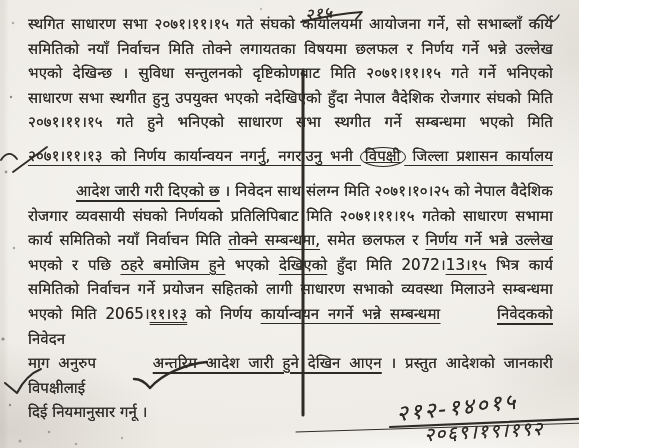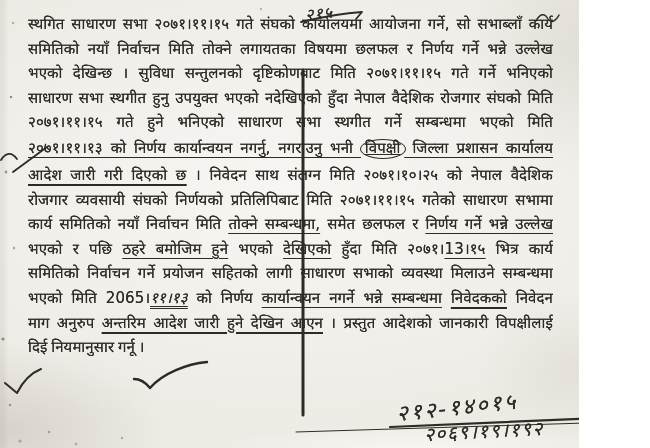--- a/index.html
+++ b/index.html
@@ -37,27 +37,27 @@
       580px 443px 0 0.4px rgba(90,86,78,.4), 75px 443px 0 0.3px rgba(90,86,78,.4),
       12px 22px 0 0.3px rgba(90,86,78,.4), 600px 120px 0 0.2px rgba(100,96,88,.3);
   }
 
   #doc {
     position:absolute; left:28px; right:26px; top:12px; overflow:hidden;
     color:var(--ink); font-size:15px; line-height:24.6px; letter-spacing:.1px;
     text-shadow:0 0 .5px rgba(46,43,39,.85);
   }
   .line { text-align:justify; text-align-last:justify; min-height:24.6px; }
-  .line.no-just { text-align-last:left;font-family:Liberation Serif, serif; }
+  .line.no-just { text-align-last:left; }
   .s-p { }
   .s-u  { text-decoration:underline; text-decoration-thickness:1.3px; text-underline-offset:4px; }
-  .s-uh { text-decoration:underline; text-decoration-thickness:2.4px; text-underline-offset:4px; }
-  .s-u2 { text-decoration:underline; text-decoration-style:double; text-decoration-thickness:1px; text-underline-offset:3px;font-style:italic; }
+  .s-uh { text-decoration:underline; text-decoration-thickness:2.4px; text-underline-offset:4px;margin-left:48px; }
+  .s-u2 { text-decoration:underline; text-decoration-style:double; text-decoration-thickness:1px; text-underline-offset:3px; }
   .s-c  { display:inline-block; border:1.6px solid var(--ink); border-radius:50%;
-          padding:0 4px 1px; margin:4px -1px; line-height:17px;text-decoration:underline; }
+          padding:0 4px 1px; margin:12px -1px; line-height:17px;text-decoration:underline; }
 
   .hw { position:absolute; color:var(--ink); font-style:italic; white-space:nowrap;
         text-shadow:0 0 .4px rgba(46,43,39,.8); }
   .pageno  { left:305px; top:2px;  font-size:16px; transform:rotate(-6deg); letter-spacing:1px; }
   .sigref  { left:396px; top:391px; font-size:22px; transform:rotate(-6deg); letter-spacing:2.5px; }
   .sigdate { left:424px; top:418px; font-size:19px; transform:rotate(-3deg); letter-spacing:1.5px; }
 
   #ink { position:absolute; inset:0; pointer-events:none; color:var(--ink); }
   #ink path, #ink line { fill:none; stroke:currentColor; stroke-linecap:round; stroke-linejoin:round; }
 </style>
@@ -71,21 +71,21 @@
   <div id="doc">
       <div class="line"><span class="s-p">स्थगित साधारण सभा २०७१।११।१५ गते संघको कार्यालयमा आयोजना गर्ने, सो सभाब्लाँ कार्य</span></div>
       <div class="line"><span class="s-p">समितिको नयाँ निर्वाचन मिति तोक्ने लगायतका विषयमा छलफल र निर्णय गर्ने भन्ने उल्लेख</span></div>
       <div class="line"><span class="s-p">भएको देखिन्छ । सुविधा सन्तुलनको दृष्टिकोणबाट मिति २०७१।११।१५ गते गर्ने भनिएको</span></div>
       <div class="line"><span class="s-p">साधारण सभा स्थगीत हुनु उपयुक्त भएको नदेखिएको हुँदा नेपाल वैदेशिक रोजगार संघको मिति</span></div>
       <div class="line"><span class="s-p">२०७१।११।१५ गते हुने भनिएको साधारण सभा स्थगीत गर्ने सम्बन्धमा भएको मिति</span></div>
       <div class="line"><span class="s-u">२०७१।११।१३ को निर्णय कार्यान्वयन नगर्नु, नगराउनु भनी </span><span class="s-c">विपक्षी</span><span class="s-u"> जिल्ला प्रशासन कार्यालय</span></div>
       <div class="line"><span class="s-uh">आदेश जारी गरी दिएको छ</span><span class="s-p"> । निवेदन साथ संलग्न मिति २०७१।१०।२५ को नेपाल वैदेशिक</span></div>
       <div class="line"><span class="s-p">रोजगार व्यवसायी संघको निर्णयको प्रतिलिपिबाट मिति २०७१।११।१५ गतेको साधारण सभामा</span></div>
       <div class="line"><span class="s-p">कार्य समितिको नयाँ निर्वाचन मिति </span><span class="s-u">तोक्ने सम्बन्धमा,</span><span class="s-p"> समेत छलफल र </span><span class="s-u">निर्णय गर्ने भन्ने उल्लेख</span></div>
-      <div class="line"><span class="s-p">भएको र पछि </span><span class="s-u">ठहरे बमोजिम हुने</span><span class="s-p"> भएको </span><span class="s-u">देखिएको</span><span class="s-p"> हुँदा मिति २०७१।</span><span class="s-u">13।१५</span><span class="s-p"> भित्र कार्य</span></div>
+      <div class="line"><span class="s-p">भएको र पछि </span><span class="s-u">ठहरे बमोजिम हुने</span><span class="s-p"> भएको </span><span class="s-u">देखिएको</span><span class="s-p"> हुँदा मिति 2072।</span><span class="s-u">13।१५</span><span class="s-p"> भित्र कार्य</span></div>
       <div class="line"><span class="s-p">समितिको निर्वाचन गर्ने प्रयोजन सहितको लागी साधारण सभाको व्यवस्था मिलाउने सम्बन्धमा</span></div>
       <div class="line"><span class="s-p">भएको मिति 2065।</span><span class="s-u2">११।१३</span><span class="s-p"> को निर्णय </span><span class="s-u">कार्यान्वयन नगर्ने भन्ने सम्बन्धमा</span><span class="s-p"> </span><span class="s-uh">निवेदकको</span><span class="s-p"> निवेदन</span></div>
       <div class="line"><span class="s-p">माग अनुरुप </span><span class="s-uh">अन्तरिम आदेश जारी हुने देखिन आएन</span><span class="s-p"> । प्रस्तुत आदेशको जानकारी विपक्षीलाई</span></div>
       <div class="line no-just"><span class="s-p">दिई नियमानुसार गर्नू ।</span></div>
     </div>
 
   <div class="hw pageno">२१५</div>
   <div class="hw sigref">२१२-१४०१५</div>
   <div class="hw sigdate">२०६९।१९।१९२</div>
 

